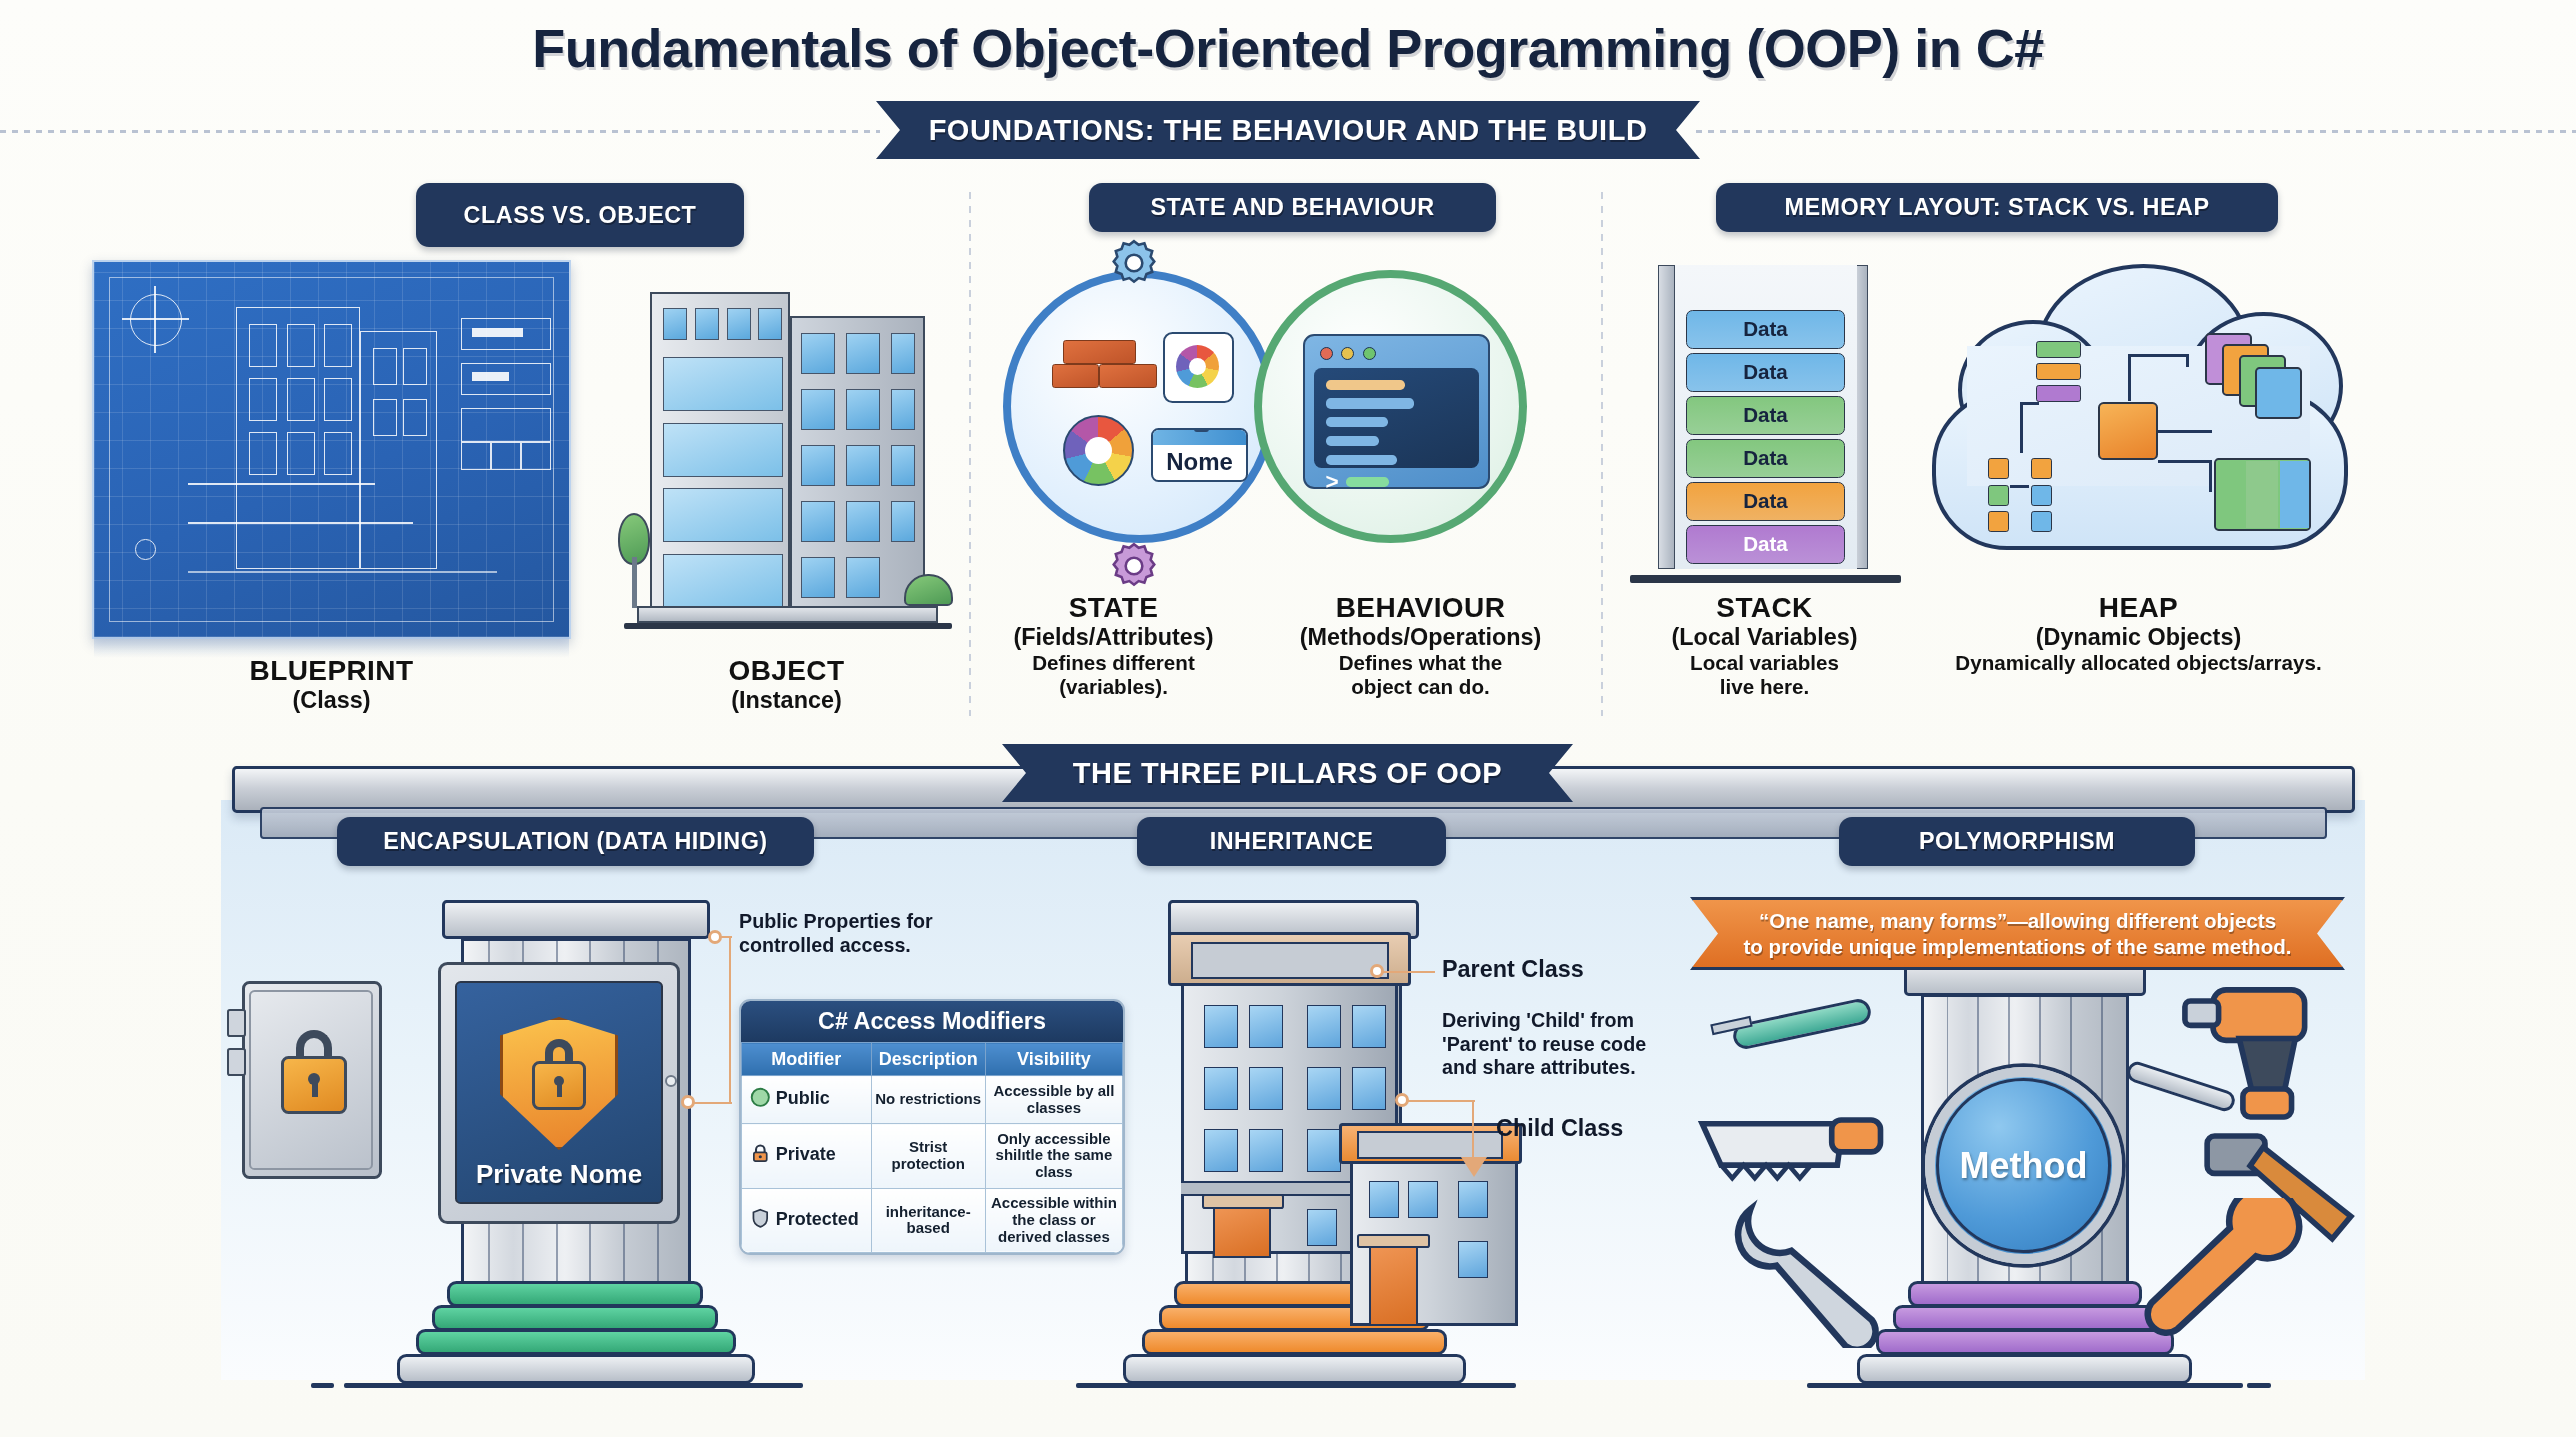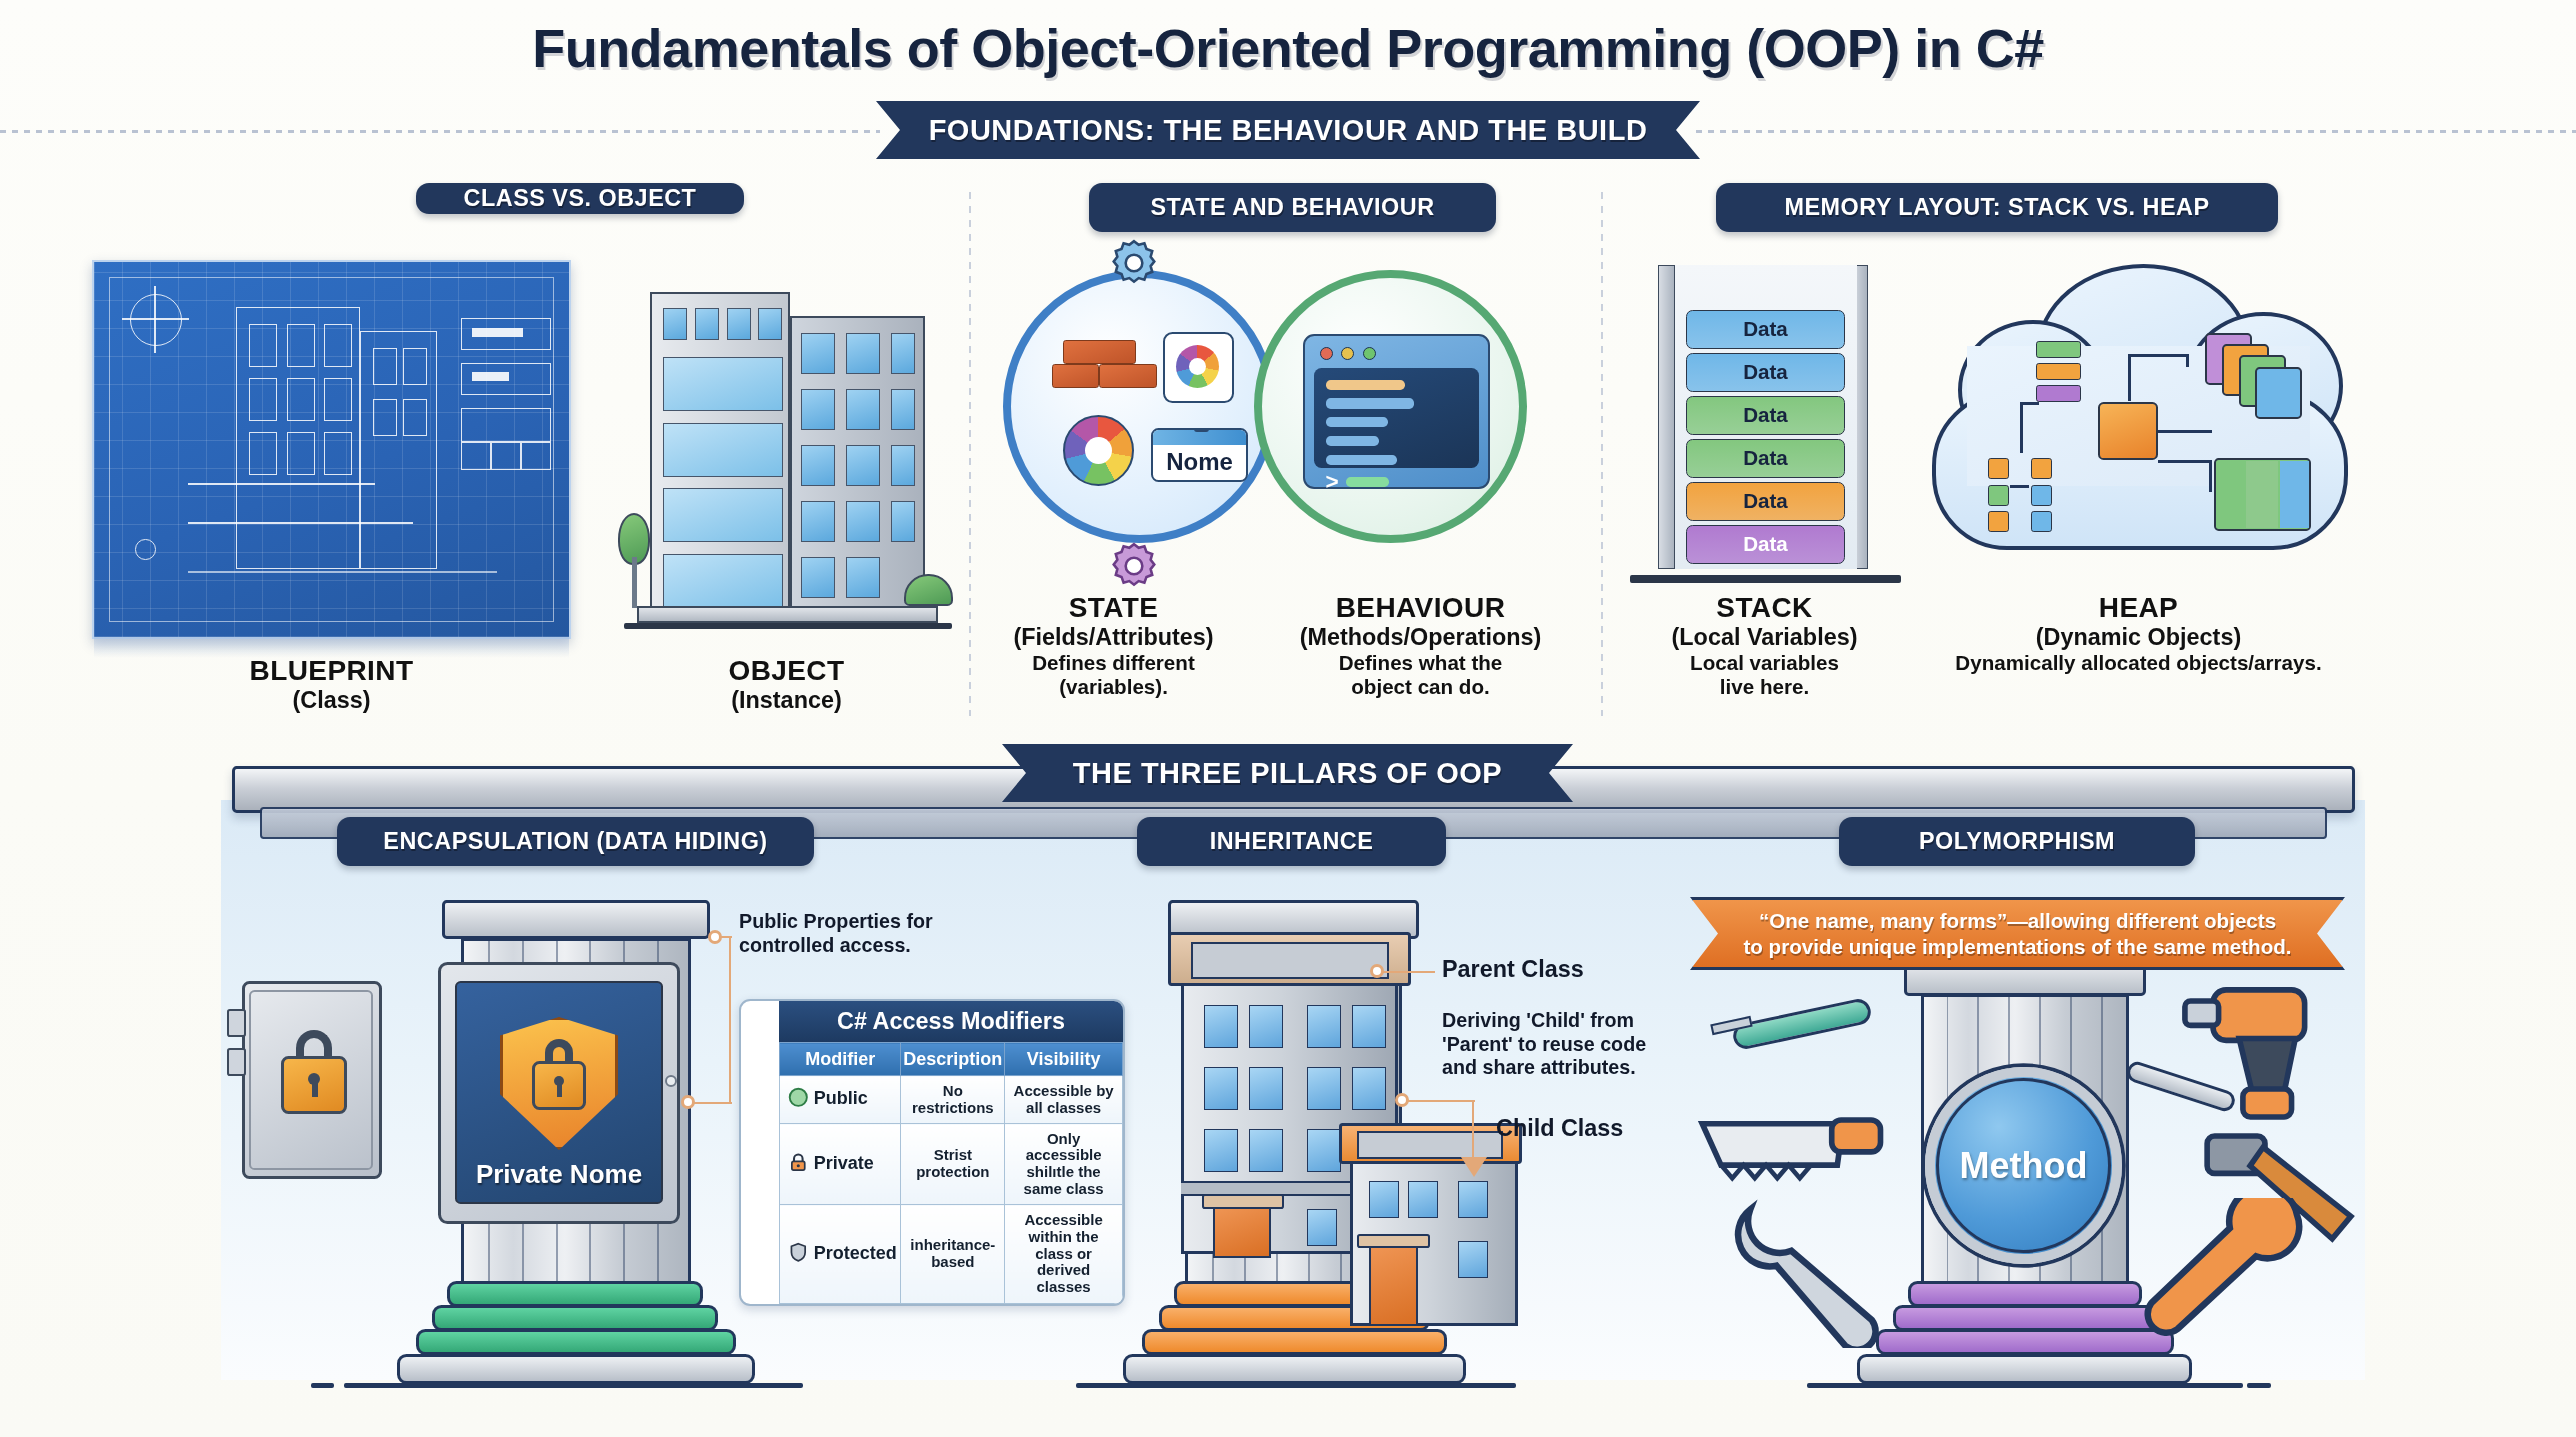--- a/index.html
+++ b/index.html
@@ -34,21 +34,21 @@
   }
   .ribbon.pill { border-radius: 13px; }
 
   #banner-foundations { top: 101px; left: 876px; width: 824px; height: 58px;
                         font-size: 29px; }
   .dotline { position: absolute; top: 130px; height: 2.8px;
              background-image: repeating-linear-gradient(90deg,#b9c2d2 0 5.6px,transparent 5.6px 12px); }
   #dot-l { left: 0; width: 880px; }
   #dot-r { right: 0; width: 880px; }
 
-  #sub-class   { top: 183px; left: 416px;  width: 328px; height: 31px; font-size: 23.4px; }
+  #sub-class   { top: 183px; left: 416px;  width: 328px; height: 64px; font-size: 23.4px; }
   #sub-state   { top: 183px; left: 1089px; width: 407px; height: 49px; font-size: 23.4px; }
   #sub-memory  { top: 183px; left: 1716px; width: 562px; height: 49px; font-size: 23.4px; }
 
   
   .vdiv { position: absolute; width: 1.9px; top: 192px; height: 524px;
           background-image: repeating-linear-gradient(180deg,#c9d0dc 0 6.6px,transparent 6.6px 14px); }
 
   
   .cap { position: absolute; text-align: center; color: #111; }
   .cap .t1 { font-size: 28px; font-weight: bold; letter-spacing: 0.4px; }
@@ -168,21 +168,21 @@
            border: 3.7px solid #3d4a5c; border-radius: 9.4px; }
   .screen-blue { position: absolute; background: linear-gradient(160deg,#35629e,#23456f);
                  border: 2.8px solid #2b3648; border-radius: 5.6px; }
   .shield { position: absolute; background: linear-gradient(170deg,#fbc24d,#e8822a);
             border: 3.7px solid #8c4a14;
             clip-path: polygon(50% 0,100% 14%,100% 58%,50% 100%,0 58%,0 14%); }
 
   
   #modtable { position: absolute; left: 739px; top: 999px; width: 386px;
               background: #fff; border: 2.8px solid #9fb6cc; border-radius: 11.2px;
-              overflow: hidden; box-shadow: 0 3.7px 9.4px rgba(30,50,90,.18); z-index: 8; padding-left: 38px; }
+              overflow: hidden; box-shadow: 0 3.7px 9.4px rgba(30,50,90,.18); z-index: 8; }
   #modtable .thead { background: linear-gradient(180deg,#2b4f80,#1d3a61); color: #fff;
                      font-size: 23.4px; font-weight: bold; text-align: center; padding: 6.6px 0 7.5px; }
   #modtable table { width: 100%; border-collapse: collapse; }
   #modtable th { background: linear-gradient(180deg,#4e8fd0,#2f6fae); color: #fff;
                  font-size: 18px; font-weight: bold; padding: 5.6px 1.9px;
                  border: 0.9px solid #7ba3cc; }
   #modtable td { font-size: 15px; font-weight: bold; color: #14202f; text-align: center;
                  padding: 6.6px 3.7px; border: 0.9px solid #a9c2d8; line-height: 1.12;
                  background: linear-gradient(180deg,#ffffff,#eef5fb); }
   #modtable td.mod { text-align: left; padding-left: 7.5px; font-size: 18px;

